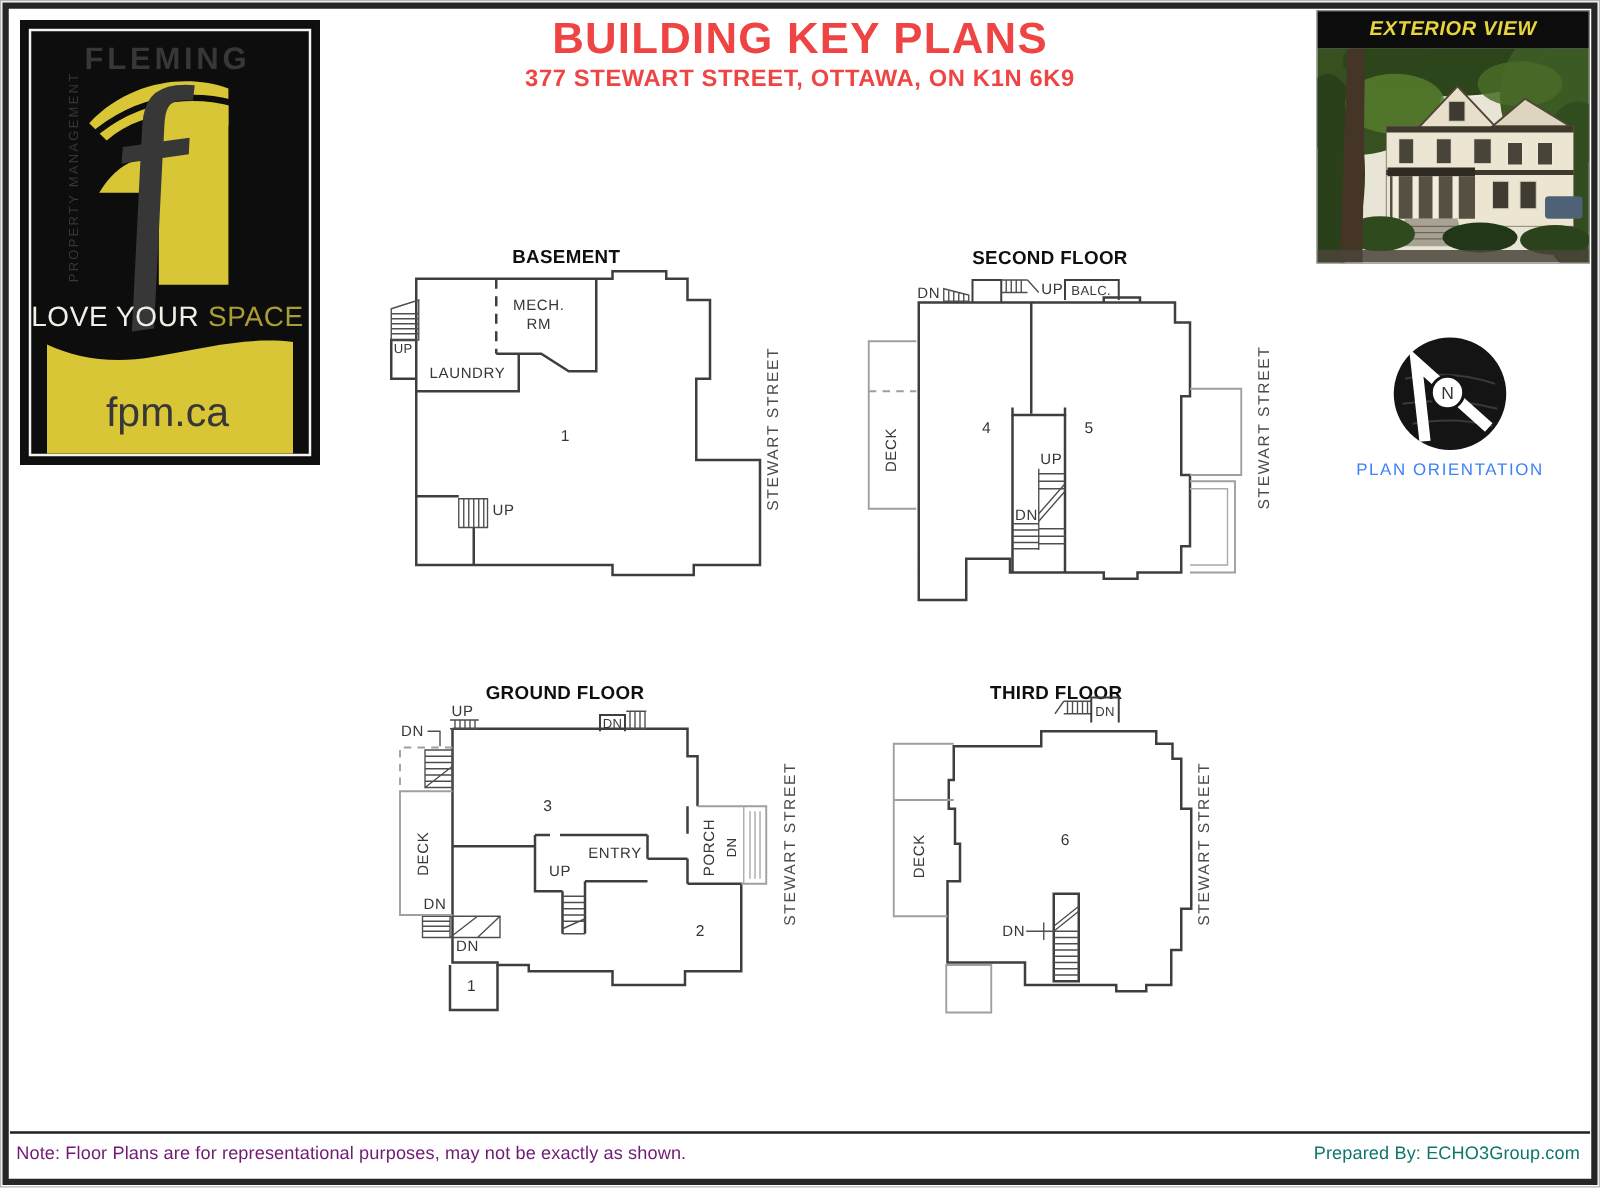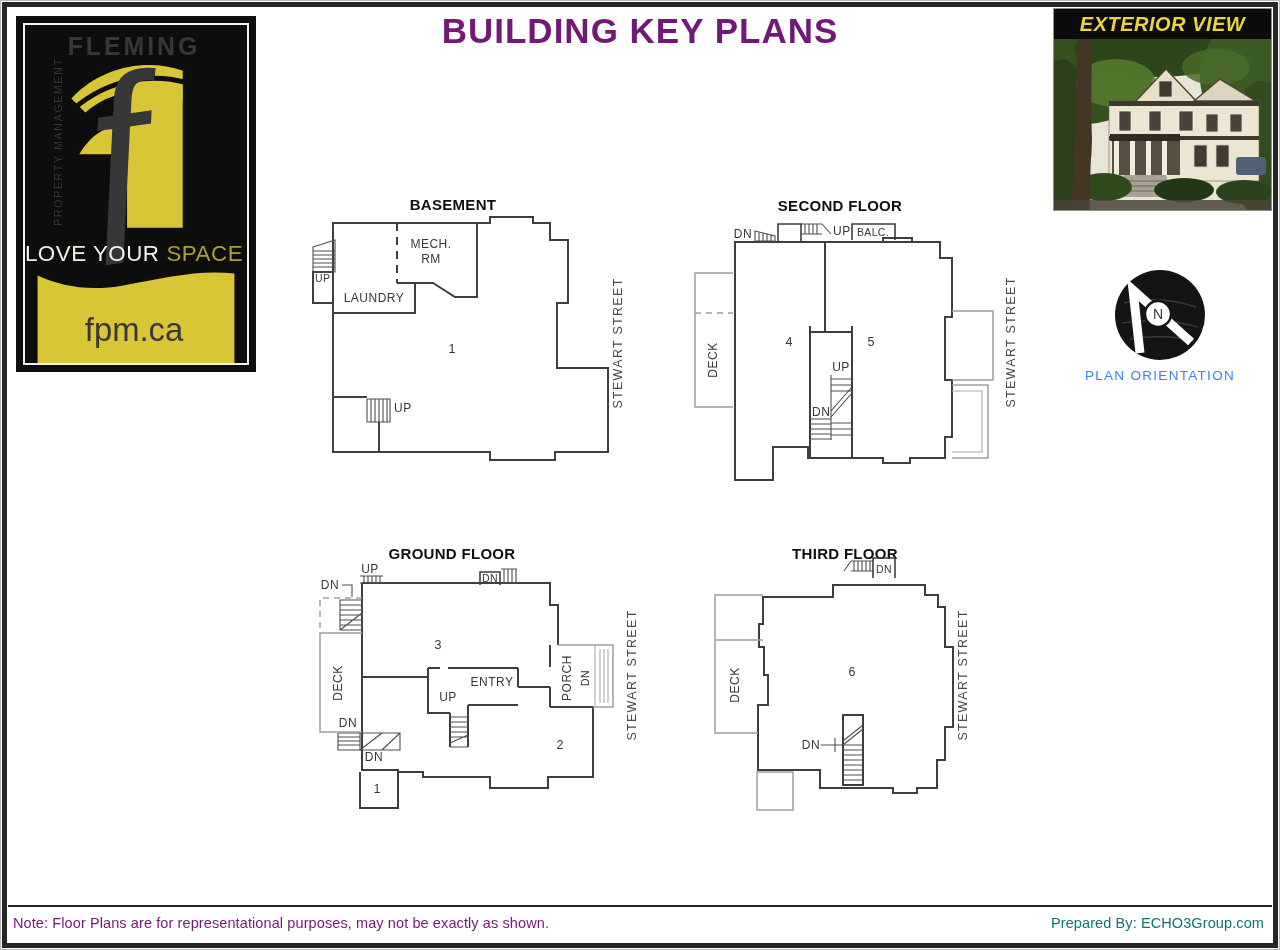--- a/index.html
+++ b/index.html
@@ -8,28 +8,28 @@
   .edge{position:absolute;inset:0;border:1px solid #b5b5b5;z-index:48;pointer-events:none;}
   .frame{position:absolute;inset:2px;border:5px solid #262626;z-index:49;pointer-events:none;}
 
   
   .logo{position:absolute;left:16px;top:16px;width:240px;height:356px;background:#0d0d0d;
     border:5px solid #101010;box-sizing:border-box;padding:2px;}
   .logo-inner{width:100%;height:100%;box-sizing:border-box;border:2px solid #f4f3ee;background:#0d0d0d;}
   .logo-inner svg{display:block;width:100%;height:100%;}
 
   
-  .title-block{position:absolute;left:250px;top:12px;width:780px;text-align:center;color:#701a75;}
+  .title-block{position:absolute;left:250px;top:12px;width:780px;text-align:center;color:#ef4444;}
   .title-block .t1{font-size:35px;font-weight:bold;letter-spacing:1px;line-height:38px;}
   .title-block .t2{font-size:19px;font-weight:bold;letter-spacing:.5px;margin-top:3px;}
 
   
   .exterior{position:absolute;left:1053px;top:8px;width:217px;border:1px solid #8d8d8d;box-sizing:content-box;}
   .ext-banner{height:30px;background:#0c0c0c;color:#e8d43c;display:flex;align-items:center;justify-content:center;
-    font-size:20px;font-weight:bold;font-style:italic;letter-spacing:.5px;}
+    font-size:16px;font-weight:bold;font-style:italic;letter-spacing:.5px;}
   .ext-photo{display:block;width:217px;height:171px;}
 
   
   .compass{position:absolute;left:1110px;top:265px;width:100px;height:100px;}
   .compass-caption{position:absolute;left:1080px;top:368px;width:160px;text-align:center;
     font-size:13.5px;letter-spacing:1.3px;color:#3b82f6;}
 
   
   .plan{position:absolute;}
   .plan-basement{left:295px;top:195px;}
@@ -75,20 +75,21 @@
     </g>
     <text x="97" y="237" text-anchor="middle" font-size="22.5" letter-spacing=".5"><tspan fill="#f2efe6">LOVE YOUR</tspan><tspan dx="7" fill="#ab9d35">SPACE</tspan></text>
     <path d="M0,252 C24,263 52,268 86,262 C130,254 162,246 198,250 L198,340 L0,340 Z" fill="#d9c636"></path>
     <text x="97" y="318" text-anchor="middle" font-size="33" fill="#101010">fpm.ca</text>
   </svg>
  </div>
 </div>
 
 <div class="title-block">
   <div class="t1">BUILDING KEY PLANS</div>
+  <div class="t2">377 STEWART STREET, OTTAWA, ON K1N 6K9</div>
 </div>
 
 <div class="exterior">
   <div class="ext-banner">EXTERIOR VIEW</div>
   <svg class="ext-photo" viewBox="0 0 217 171">
     <rect width="217" height="171" fill="#e8e4d6"></rect>
     <ellipse cx="120" cy="26" rx="28" ry="13" fill="#f1ece0"></ellipse>
     <ellipse cx="30" cy="30" rx="70" ry="55" fill="#36511f"></ellipse>
     <ellipse cx="105" cy="10" rx="85" ry="28" fill="#2d451a"></ellipse>
     <ellipse cx="196" cy="38" rx="50" ry="58" fill="#3c5a23"></ellipse>

